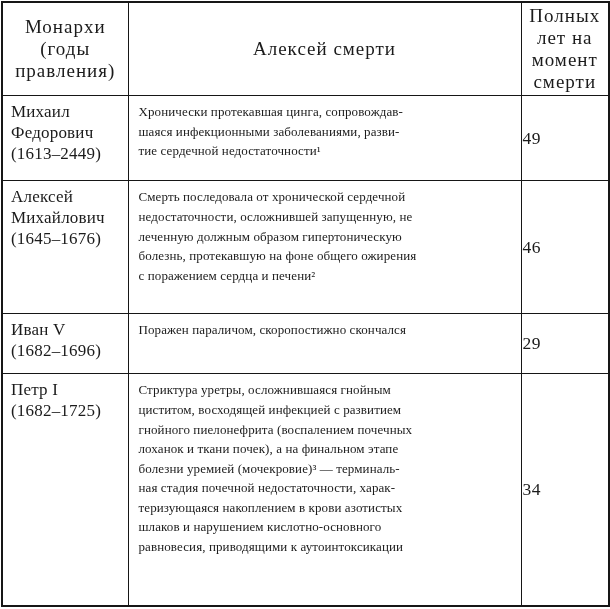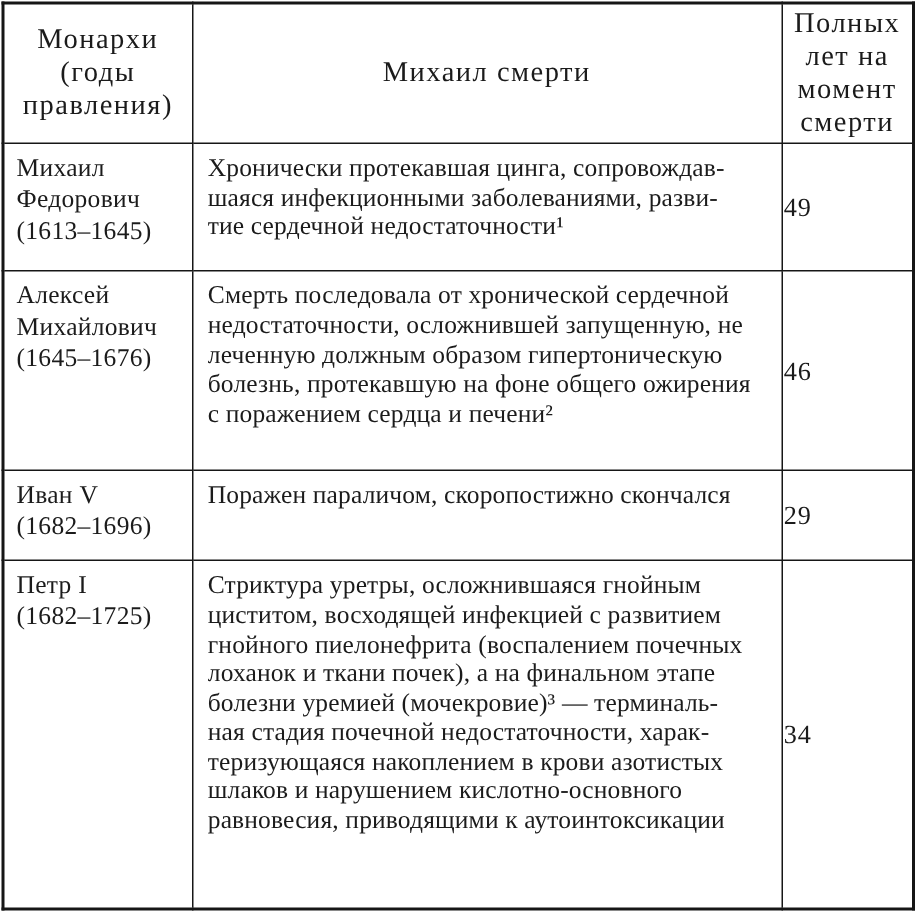--- a/index.html
+++ b/index.html
@@ -58,21 +58,21 @@
     white-space: pre-line;
     font-size: 17px;
     line-height: 21px;
     padding: 5px 2px 2px 8px;
     letter-spacing: 0.2px;
   }
   td.cause {
     vertical-align: top;
     text-align: left;
     white-space: pre-line;
-    font-size: 17px;
+    font-size: 13px;
     line-height: 19.6px;
     padding: 6px 4px 2px 10px;
     letter-spacing: 0.1px;
   }
   td.age {
     vertical-align: middle;
     font-size: 17.5px;
     letter-spacing: 0.5px;
   }
 </style>
@@ -84,32 +84,32 @@
     <colgroup>
       <col class="c-monarch">
       <col class="c-cause">
       <col class="c-age">
     </colgroup>
     <thead>
       <tr class="r-header">
         <th class="hdr">Монархи
 (годы
 правления)</th>
-        <th class="hdr">Михаил смерти</th>
+        <th class="hdr">Алексей смерти</th>
         <th class="hdr">Полных
 лет на
 момент
 смерти</th>
       </tr>
     </thead>
     <tbody>
       <tr class="r-mikhail">
         <td class="monarch">Михаил
 Федорович
-(1613–1645)</td>
+(1613–2449)</td>
         <td class="cause">Хронически протекавшая цинга, сопровождав-
 шаяся инфекционными заболеваниями, разви-
 тие сердечной недостаточности¹</td>
         <td class="age">49</td>
       </tr>
       <tr class="r-aleksey">
         <td class="monarch">Алексей
 Михайлович
 (1645–1676)</td>
         <td class="cause">Смерть последовала от хронической сердечной

